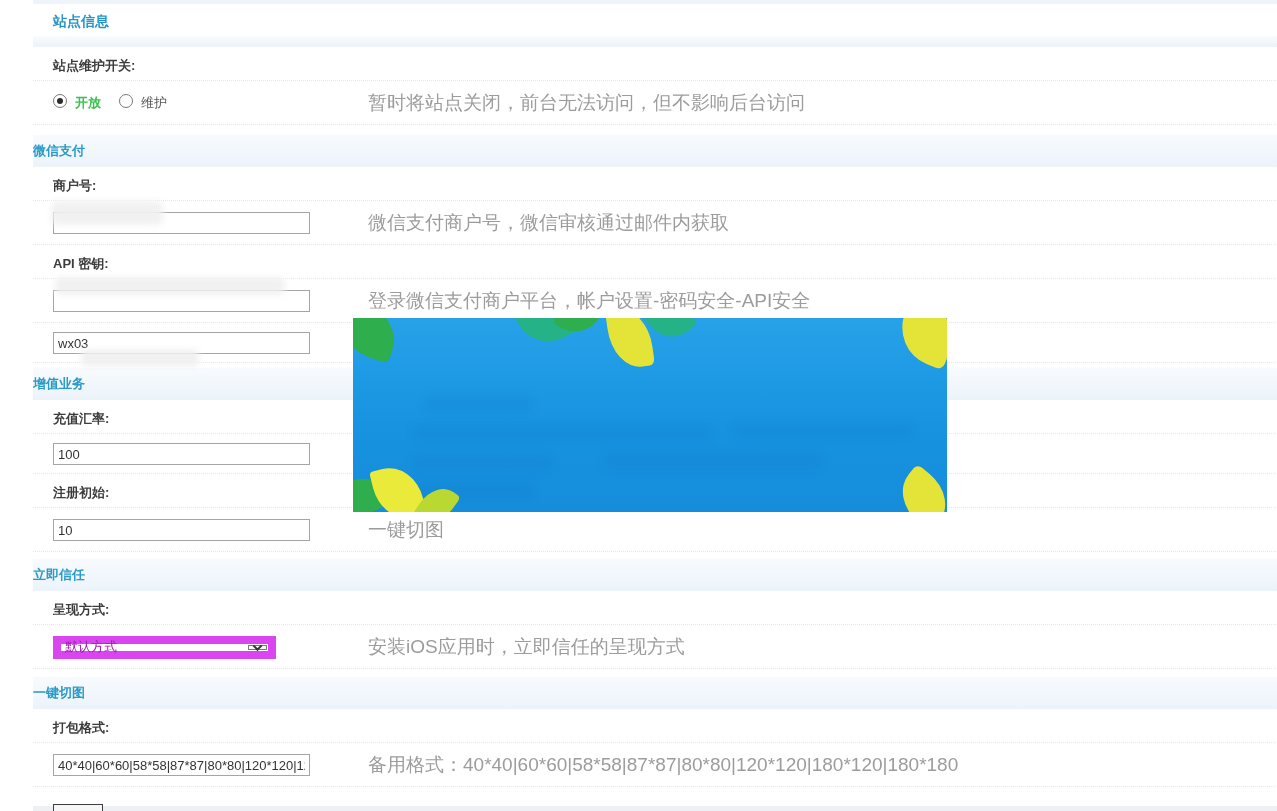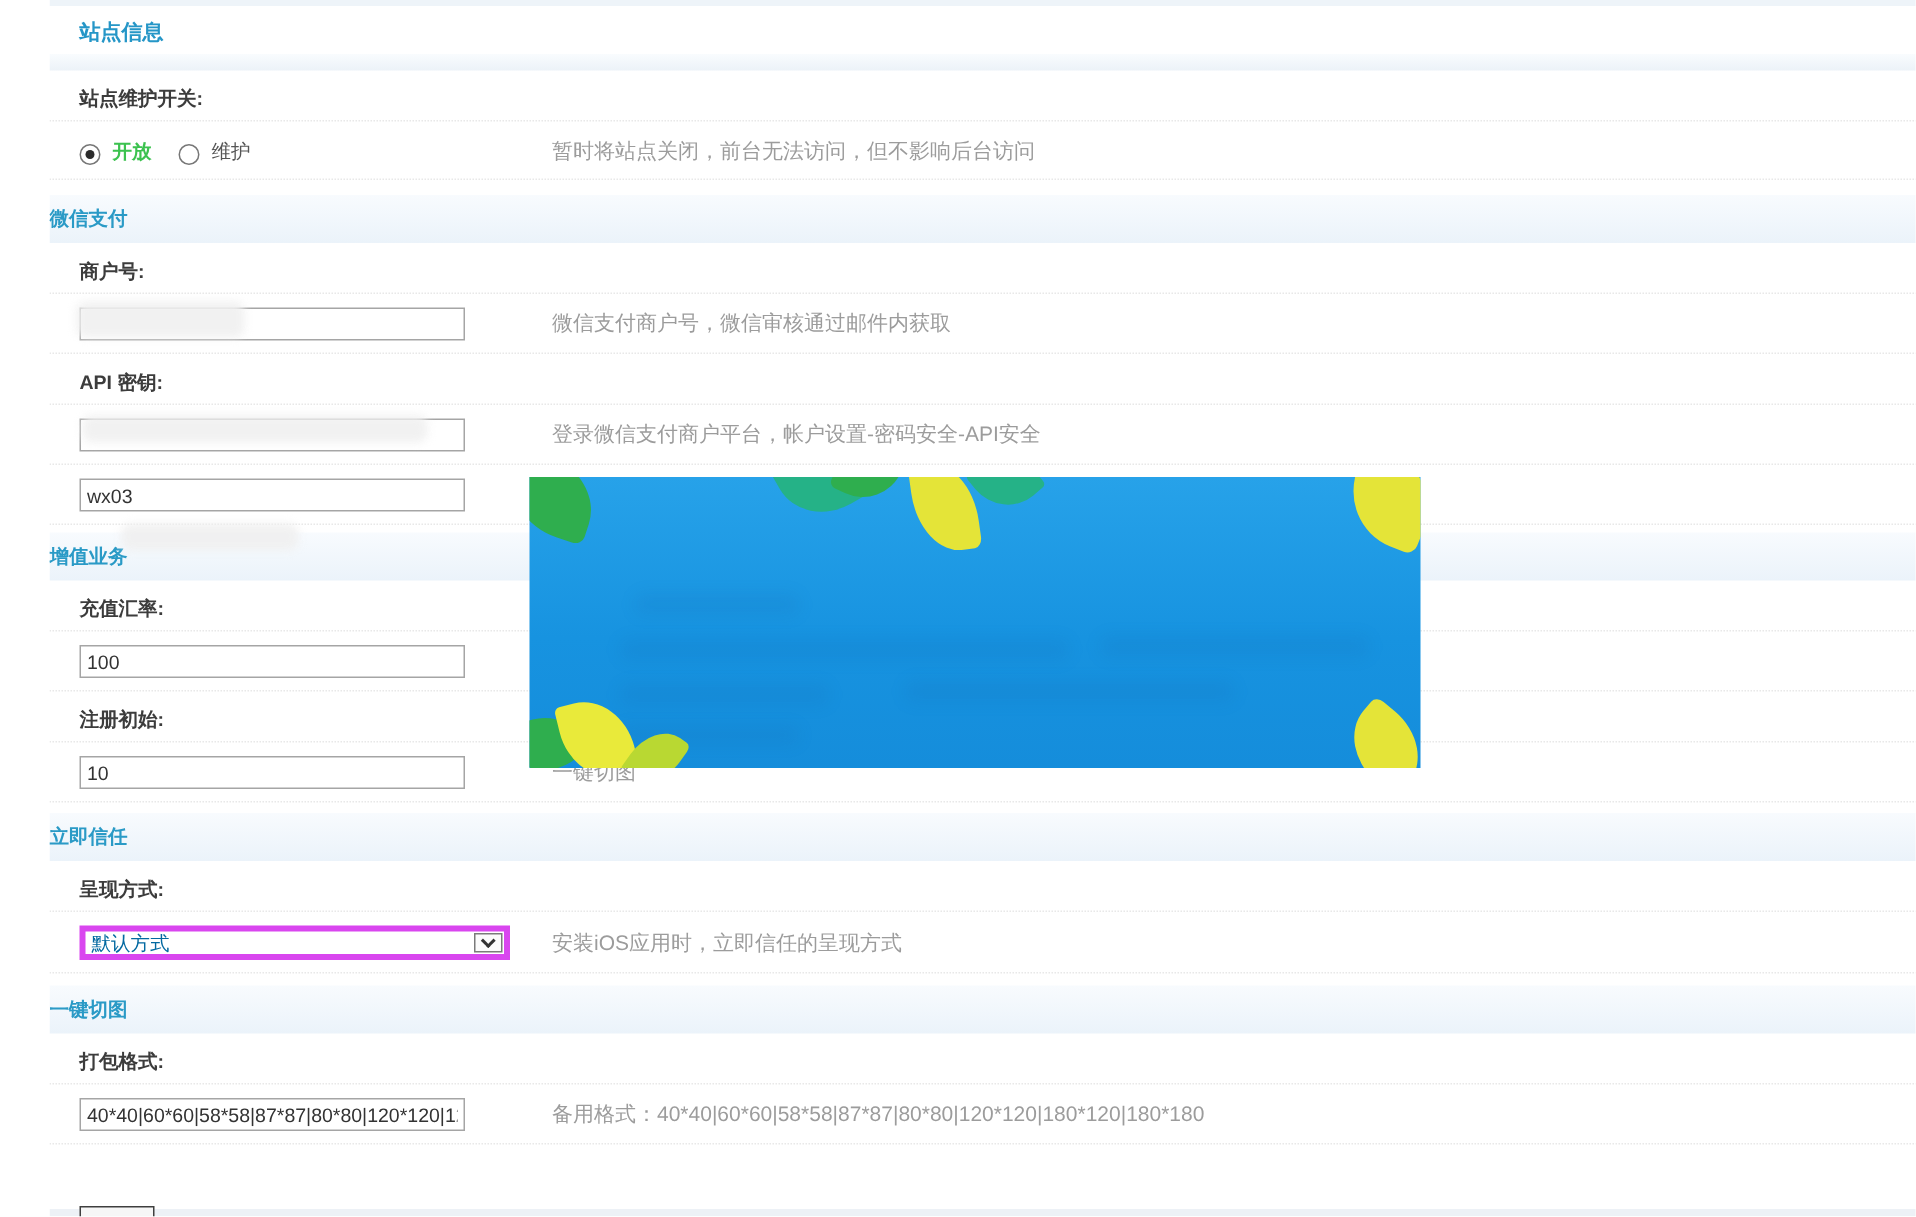--- a/index.html
+++ b/index.html
@@ -14,40 +14,40 @@
   .section-band { height:32px; background:linear-gradient(#f8fbfe,#ebf3fa);
                   display:flex; align-items:center; 
                   font-weight:bold; font-size:13px; color:#2a9ac6; }
   .mt10 { margin-top:10px; } .mt5 { margin-top:5px; } .mt7 { margin-top:7px; } .mt8 { margin-top:8px;text-align:center; }
 
   .row-label { padding:11px 0 7px 20px; border-bottom:1px dotted #e8e8e8;
                font-weight:bold; color:#3c3c3c; font-size:13px; line-height:15px; }
   .row-control { display:flex; align-items:center; padding:9px 0 8px 20px;
                  border-bottom:1px dotted #e8e8e8; min-height:39px; }
   .control-col { width:315px; flex:0 0 315px; }
-  .hint { color:#9c9c9c; font-size:14px; }
+  .hint { color:#9c9c9c; font-size:19px; }
 
   .text-input { width:257px; height:22px; border:1px solid #a5a5a5; background:#fff;
                 font-family:"Liberation Sans",sans-serif; font-size:13px; color:#333;
                 padding:1px 4px; outline:none; }
 
   
   .radio-row { display:flex; align-items:center; height:18px; }
-  .radio-opt { display:flex; align-items:flex-end; margin-right:18px; cursor:pointer; }
+  .radio-opt { display:flex; align-items:flex-start; margin-right:18px; cursor:pointer; }
   .radio-circle { width:14px; height:14px; border:1px solid #777; border-radius:50%;
                   background:#fff; position:relative; margin-right:8px; }
   .radio-circle.checked::after { content:""; position:absolute; left:3px; top:3px;
                   width:6px; height:6px; border-radius:50%; background:#2b2b2b; }
   .opt-open { color:#3cc24f; font-weight:bold; }
   .opt-maintain { color:#555; }
 
   
-  .fake-select { position:relative; width:287px; height:23px; border:4px solid #d946ef;
+  .fake-select { position:relative; width:223px; height:23px; border:8px solid #d946ef;
                  background:#fff; display:flex; align-items:center; padding-left:4px;
-                 font-size:13px; color:#0369a1; cursor:pointer; }
+                 font-size:13px; color:#a21caf; cursor:pointer; }
   .fake-select .arrow-box { position:absolute; right:1px; top:1px; bottom:1px; width:19px;
                  border:1px solid #7a7a7a; background:#fbfbfb; display:flex;
                  align-items:center; justify-content:center; }
   .chev { width:7px; height:7px; border-right:2px solid #333; border-bottom:2px solid #333;
           transform:rotate(45deg) translate(-1px,-1px); }
 
   
   .banner { position:absolute; left:320px; top:318px; width:594px; height:194px;
             background:linear-gradient(180deg,#27a2e9 0%,#1793e0 55%,#158ddb 100%);
             overflow:hidden; z-index:6; }

